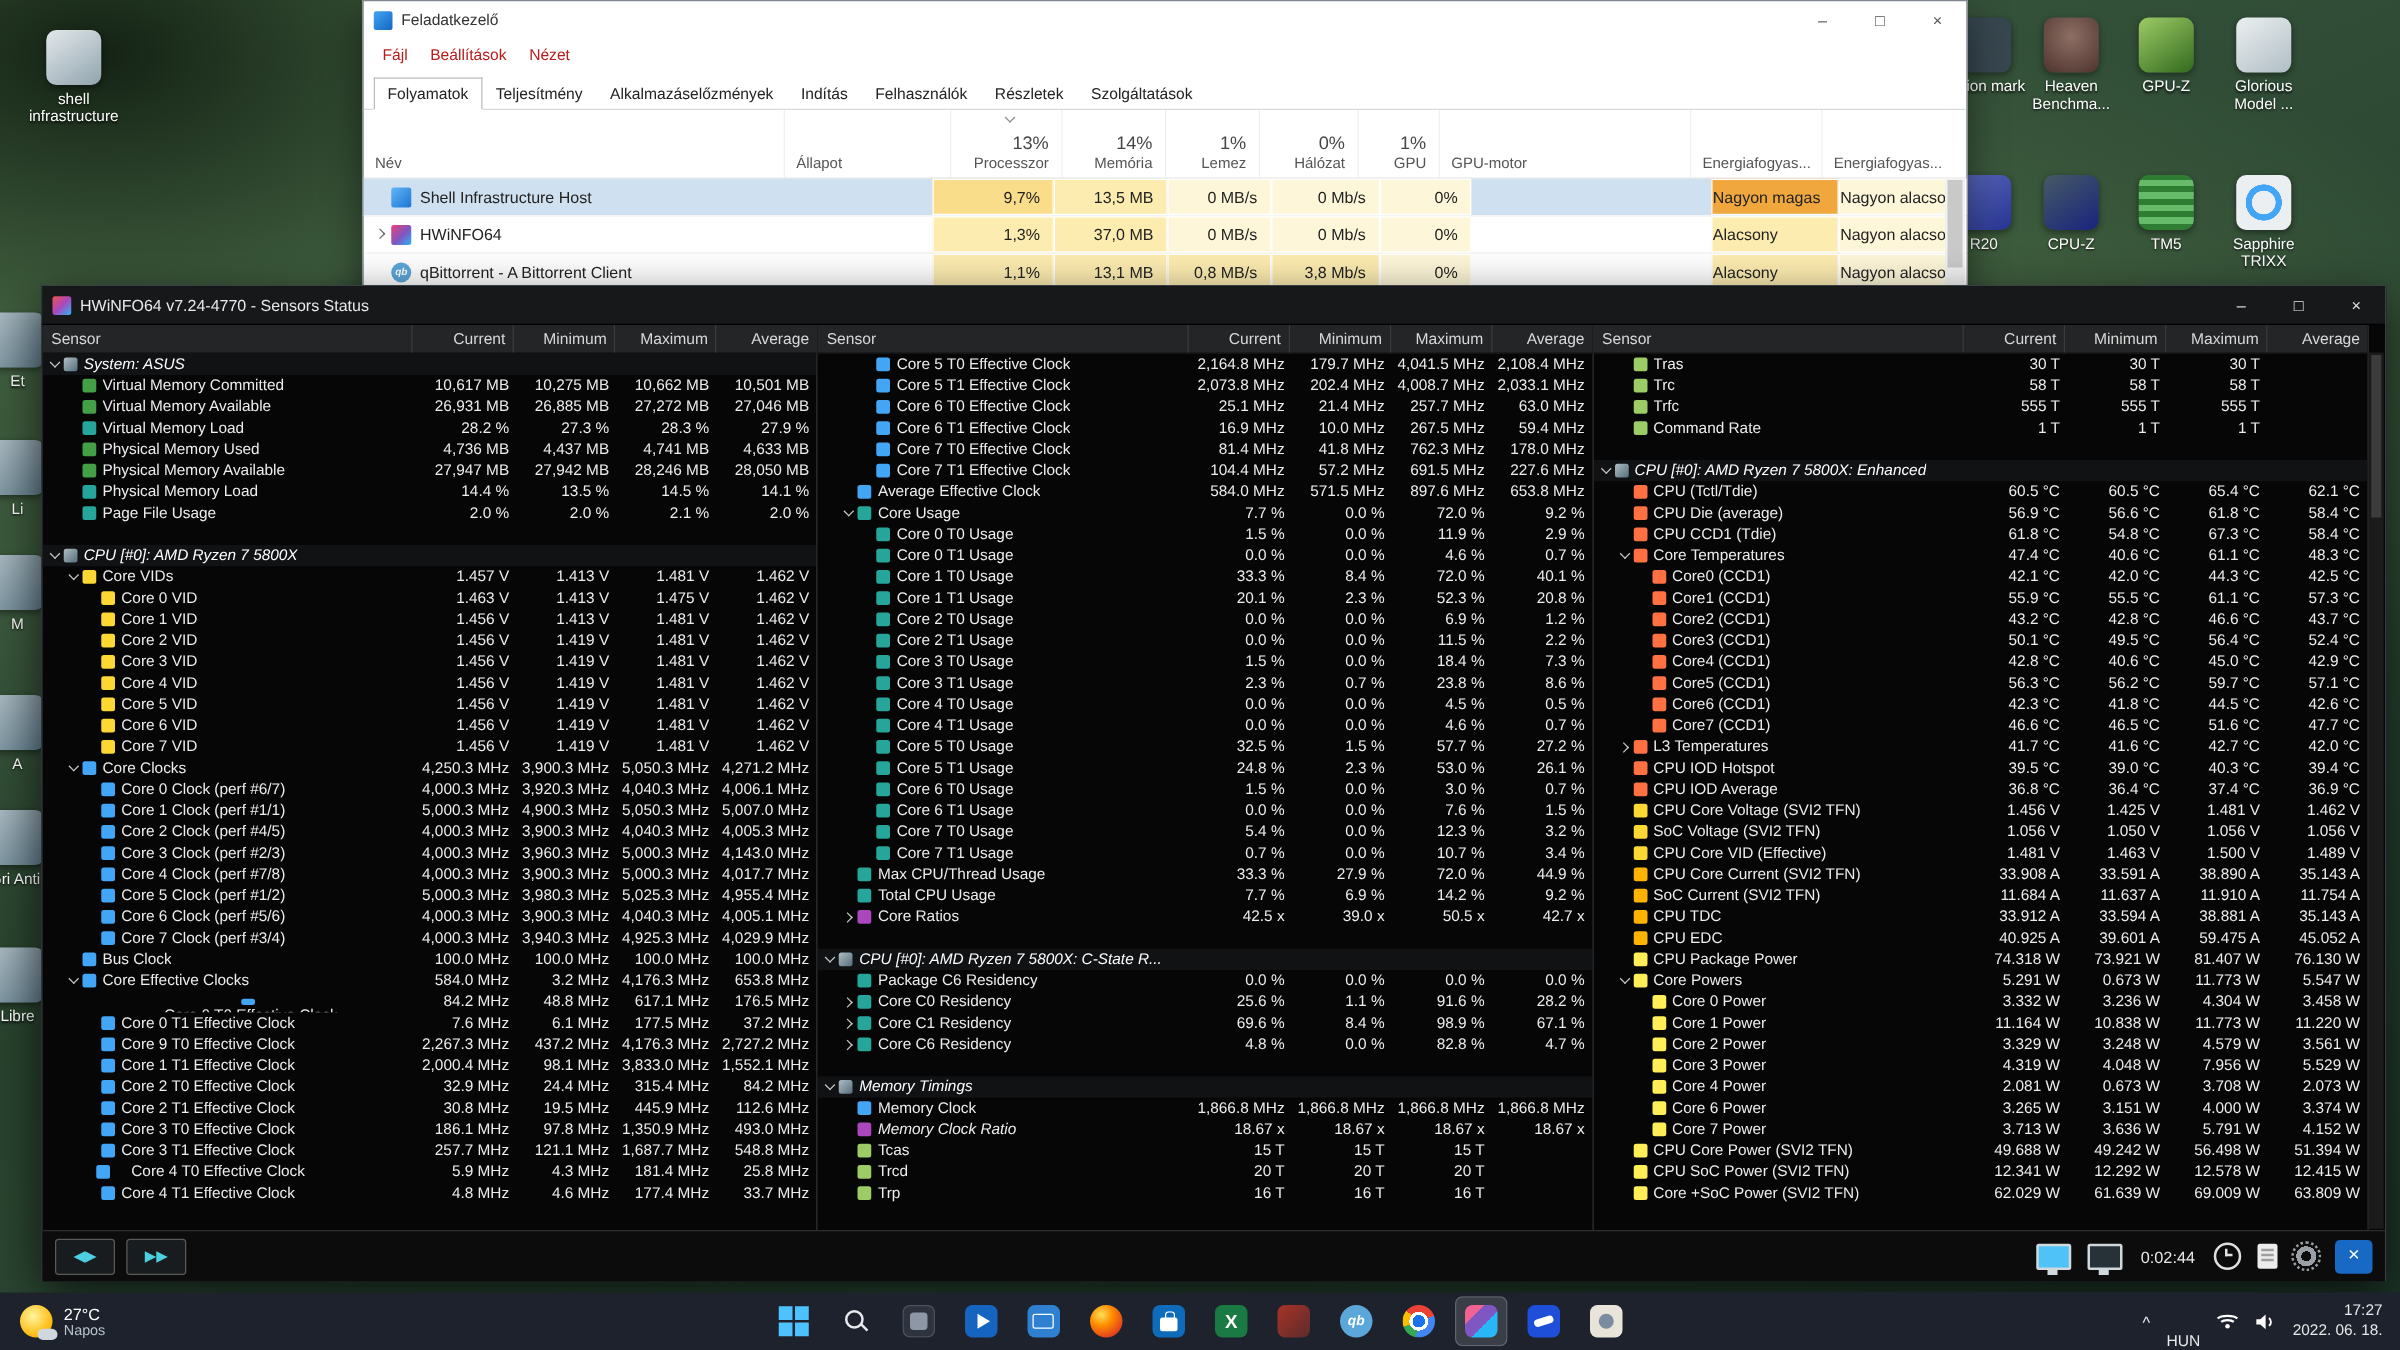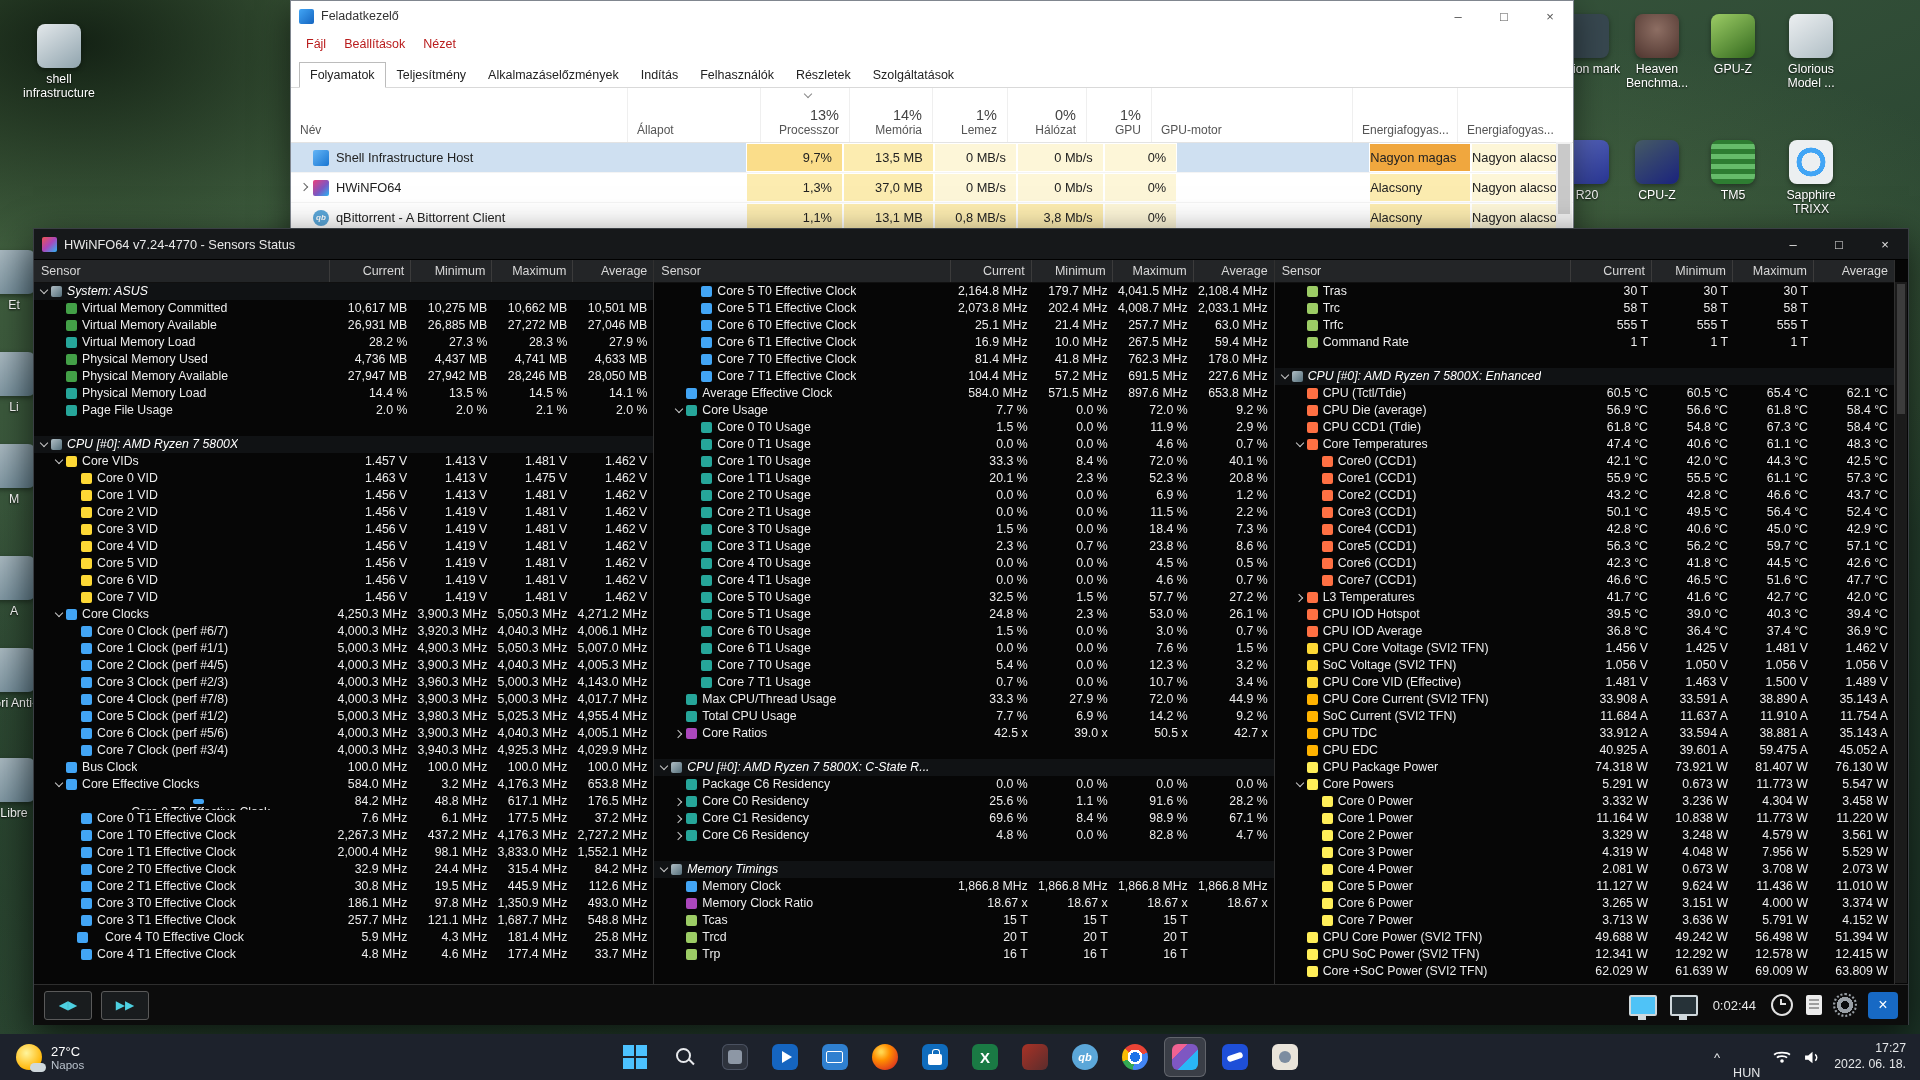--- a/index.html
+++ b/index.html
@@ -730,21 +730,21 @@
             </div>
             <div class="hv">7.6 MHz</div>
             <div class="hv">6.1 MHz</div>
             <div class="hv">177.5 MHz</div>
             <div class="hv">37.2 MHz</div>
           </div>
           <div class="hw-row">
             <div class="hw-name" style="padding-left: 34px;">
               <span class="arr"></span>
               <span class="ic ic-clk"></span>
-              <span class="lbl">Core 1 T0 Effective Clock</span>
+              <span class="lbl">Core 9 T0 Effective Clock</span>
             </div>
             <div class="hv">2,267.3 MHz</div>
             <div class="hv">437.2 MHz</div>
             <div class="hv">4,176.3 MHz</div>
             <div class="hv">2,727.2 MHz</div>
           </div>
           <div class="hw-row">
             <div class="hw-name" style="padding-left: 34px;">
               <span class="arr"></span>
               <span class="ic ic-clk"></span>
@@ -1202,21 +1202,21 @@
               <span class="arr"></span>
               <span class="ic ic-clk"></span>
               <span class="lbl">Memory Clock</span>
             </div>
             <div class="hv">1,866.8 MHz</div>
             <div class="hv">1,866.8 MHz</div>
             <div class="hv">1,866.8 MHz</div>
             <div class="hv">1,866.8 MHz</div>
           </div>
           <div class="hw-row">
-            <div class="hw-name" style="padding-left: 19px;">
+            <div class="hw-name" style="padding-left: 19px; font-style: italic;">
               <span class="arr"></span>
               <span class="ic ic-ratio"></span>
               <span class="lbl">Memory Clock Ratio</span>
             </div>
             <div class="hv">18.67 x</div>
             <div class="hv">18.67 x</div>
             <div class="hv">18.67 x</div>
             <div class="hv">18.67 x</div>
           </div>
           <div class="hw-row">
@@ -1630,31 +1630,20 @@
           <div class="hw-row">
             <div class="hw-name" style="padding-left: 34px;">
               <span class="arr"></span>
               <span class="ic ic-pwr"></span>
               <span class="lbl">Core 4 Power</span>
             </div>
             <div class="hv">2.081 W</div>
             <div class="hv">0.673 W</div>
             <div class="hv">3.708 W</div>
             <div class="hv">2.073 W</div>
-          </div>
-          <div class="hw-row">
-            <div class="hw-name" style="padding-left: 34px;">
-              <span class="arr"></span>
-              <span class="ic ic-pwr"></span>
-              <span class="lbl">Core 5 Power</span>
-            </div>
-            <div class="hv">11.127 W</div>
-            <div class="hv">9.624 W</div>
-            <div class="hv">11.436 W</div>
-            <div class="hv">11.010 W</div>
           </div>
           <div class="hw-row">
             <div class="hw-name" style="padding-left: 34px;">
               <span class="arr"></span>
               <span class="ic ic-pwr"></span>
               <span class="lbl">Core 6 Power</span>
             </div>
             <div class="hv">3.265 W</div>
             <div class="hv">3.151 W</div>
             <div class="hv">4.000 W</div>

